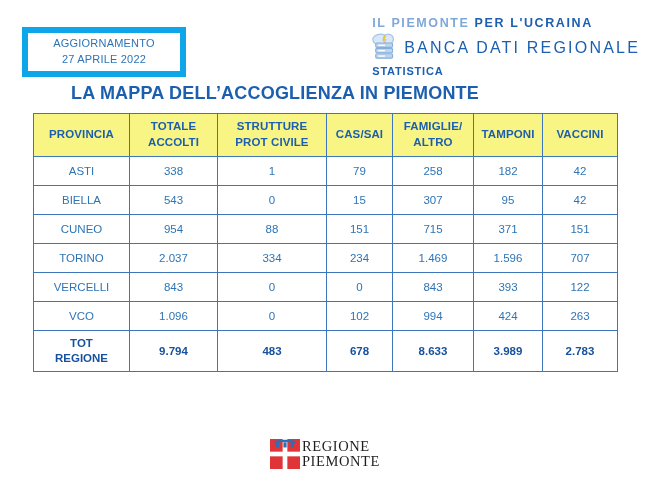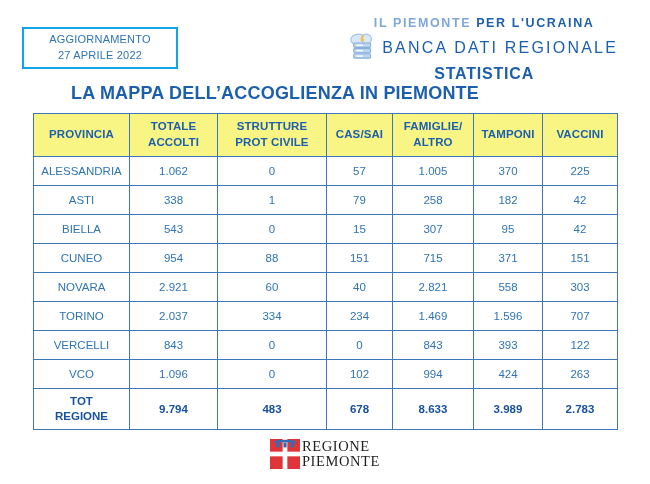--- a/index.html
+++ b/index.html
@@ -3,31 +3,31 @@
 <meta charset="utf-8">
 <style>
   html,body{margin:0;padding:0;background:#fff;}
   .page{
     position:relative;width:650px;height:484px;background:#ffffff;overflow:hidden;
     font-family:"Liberation Sans", sans-serif;
   }
   
   .update-box{
     position:absolute;left:22px;top:27px;width:152px;height:38px;
-    border:2px solid #0ea5e9;display:flex;flex-direction:column;justify-content:center;
+    border:6px solid #0ea5e9;display:flex;flex-direction:column;justify-content:center;
     text-align:center;color:#2e74b5;font-size:11px;line-height:1.45;font-weight:400;
     letter-spacing:.2px;
   }
   
-  .brand{position:absolute;top:16px;right:32px;text-align:center;color:#1c5fae;}
+  .brand{position:absolute;top:16px;right:10px;text-align:left;color:#1c5fae;}
   .brand-line1{font-size:12.5px;font-weight:bold;letter-spacing:1.6px;white-space:nowrap;}
   .brand-line1 .light{color:#7fa8d9;}
   .brand-line2{display:flex;align-items:center;justify-content:flex-end;gap:6px;margin-top:2px;}
   .brand-name{font-size:16px;font-weight:normal;letter-spacing:2.2px;white-space:nowrap;}
-  .brand-line3{font-size:16px;font-weight:bold;letter-spacing:.8px;margin-top:2px;}
+  .brand-line3{font-size:11px;font-weight:bold;letter-spacing:.8px;margin-top:2px;}
   
   .title{
     position:absolute;top:83px;left:0;width:550px;text-align:center;
     font-size:18px;font-weight:bold;color:#1c5fae;letter-spacing:.2px;
   }
   
   .acc-table{
     position:absolute;left:33px;top:113px;width:584px;
     border-collapse:collapse;table-layout:fixed;
   }
@@ -105,29 +105,20 @@
           <th>TOTALE<br>ACCOLTI</th>
           <th>STRUTTURE<br>PROT CIVILE</th>
           <th>CAS/SAI</th>
           <th>FAMIGLIE/<br>ALTRO</th>
           <th>TAMPONI</th>
           <th>VACCINI</th>
         </tr>
     </thead>
     <tbody>
         <tr>
-          <td>ALESSANDRIA</td>
-          <td>1.062</td>
-          <td>0</td>
-          <td>57</td>
-          <td>1.005</td>
-          <td>370</td>
-          <td>225</td>
-        </tr>
-        <tr>
           <td>ASTI</td>
           <td>338</td>
           <td>1</td>
           <td>79</td>
           <td>258</td>
           <td>182</td>
           <td>42</td>
         </tr>
         <tr>
           <td>BIELLA</td>
@@ -139,29 +130,20 @@
           <td>42</td>
         </tr>
         <tr>
           <td>CUNEO</td>
           <td>954</td>
           <td>88</td>
           <td>151</td>
           <td>715</td>
           <td>371</td>
           <td>151</td>
-        </tr>
-        <tr>
-          <td>NOVARA</td>
-          <td>2.921</td>
-          <td>60</td>
-          <td>40</td>
-          <td>2.821</td>
-          <td>558</td>
-          <td>303</td>
         </tr>
         <tr>
           <td>TORINO</td>
           <td>2.037</td>
           <td>334</td>
           <td>234</td>
           <td>1.469</td>
           <td>1.596</td>
           <td>707</td>
         </tr>

